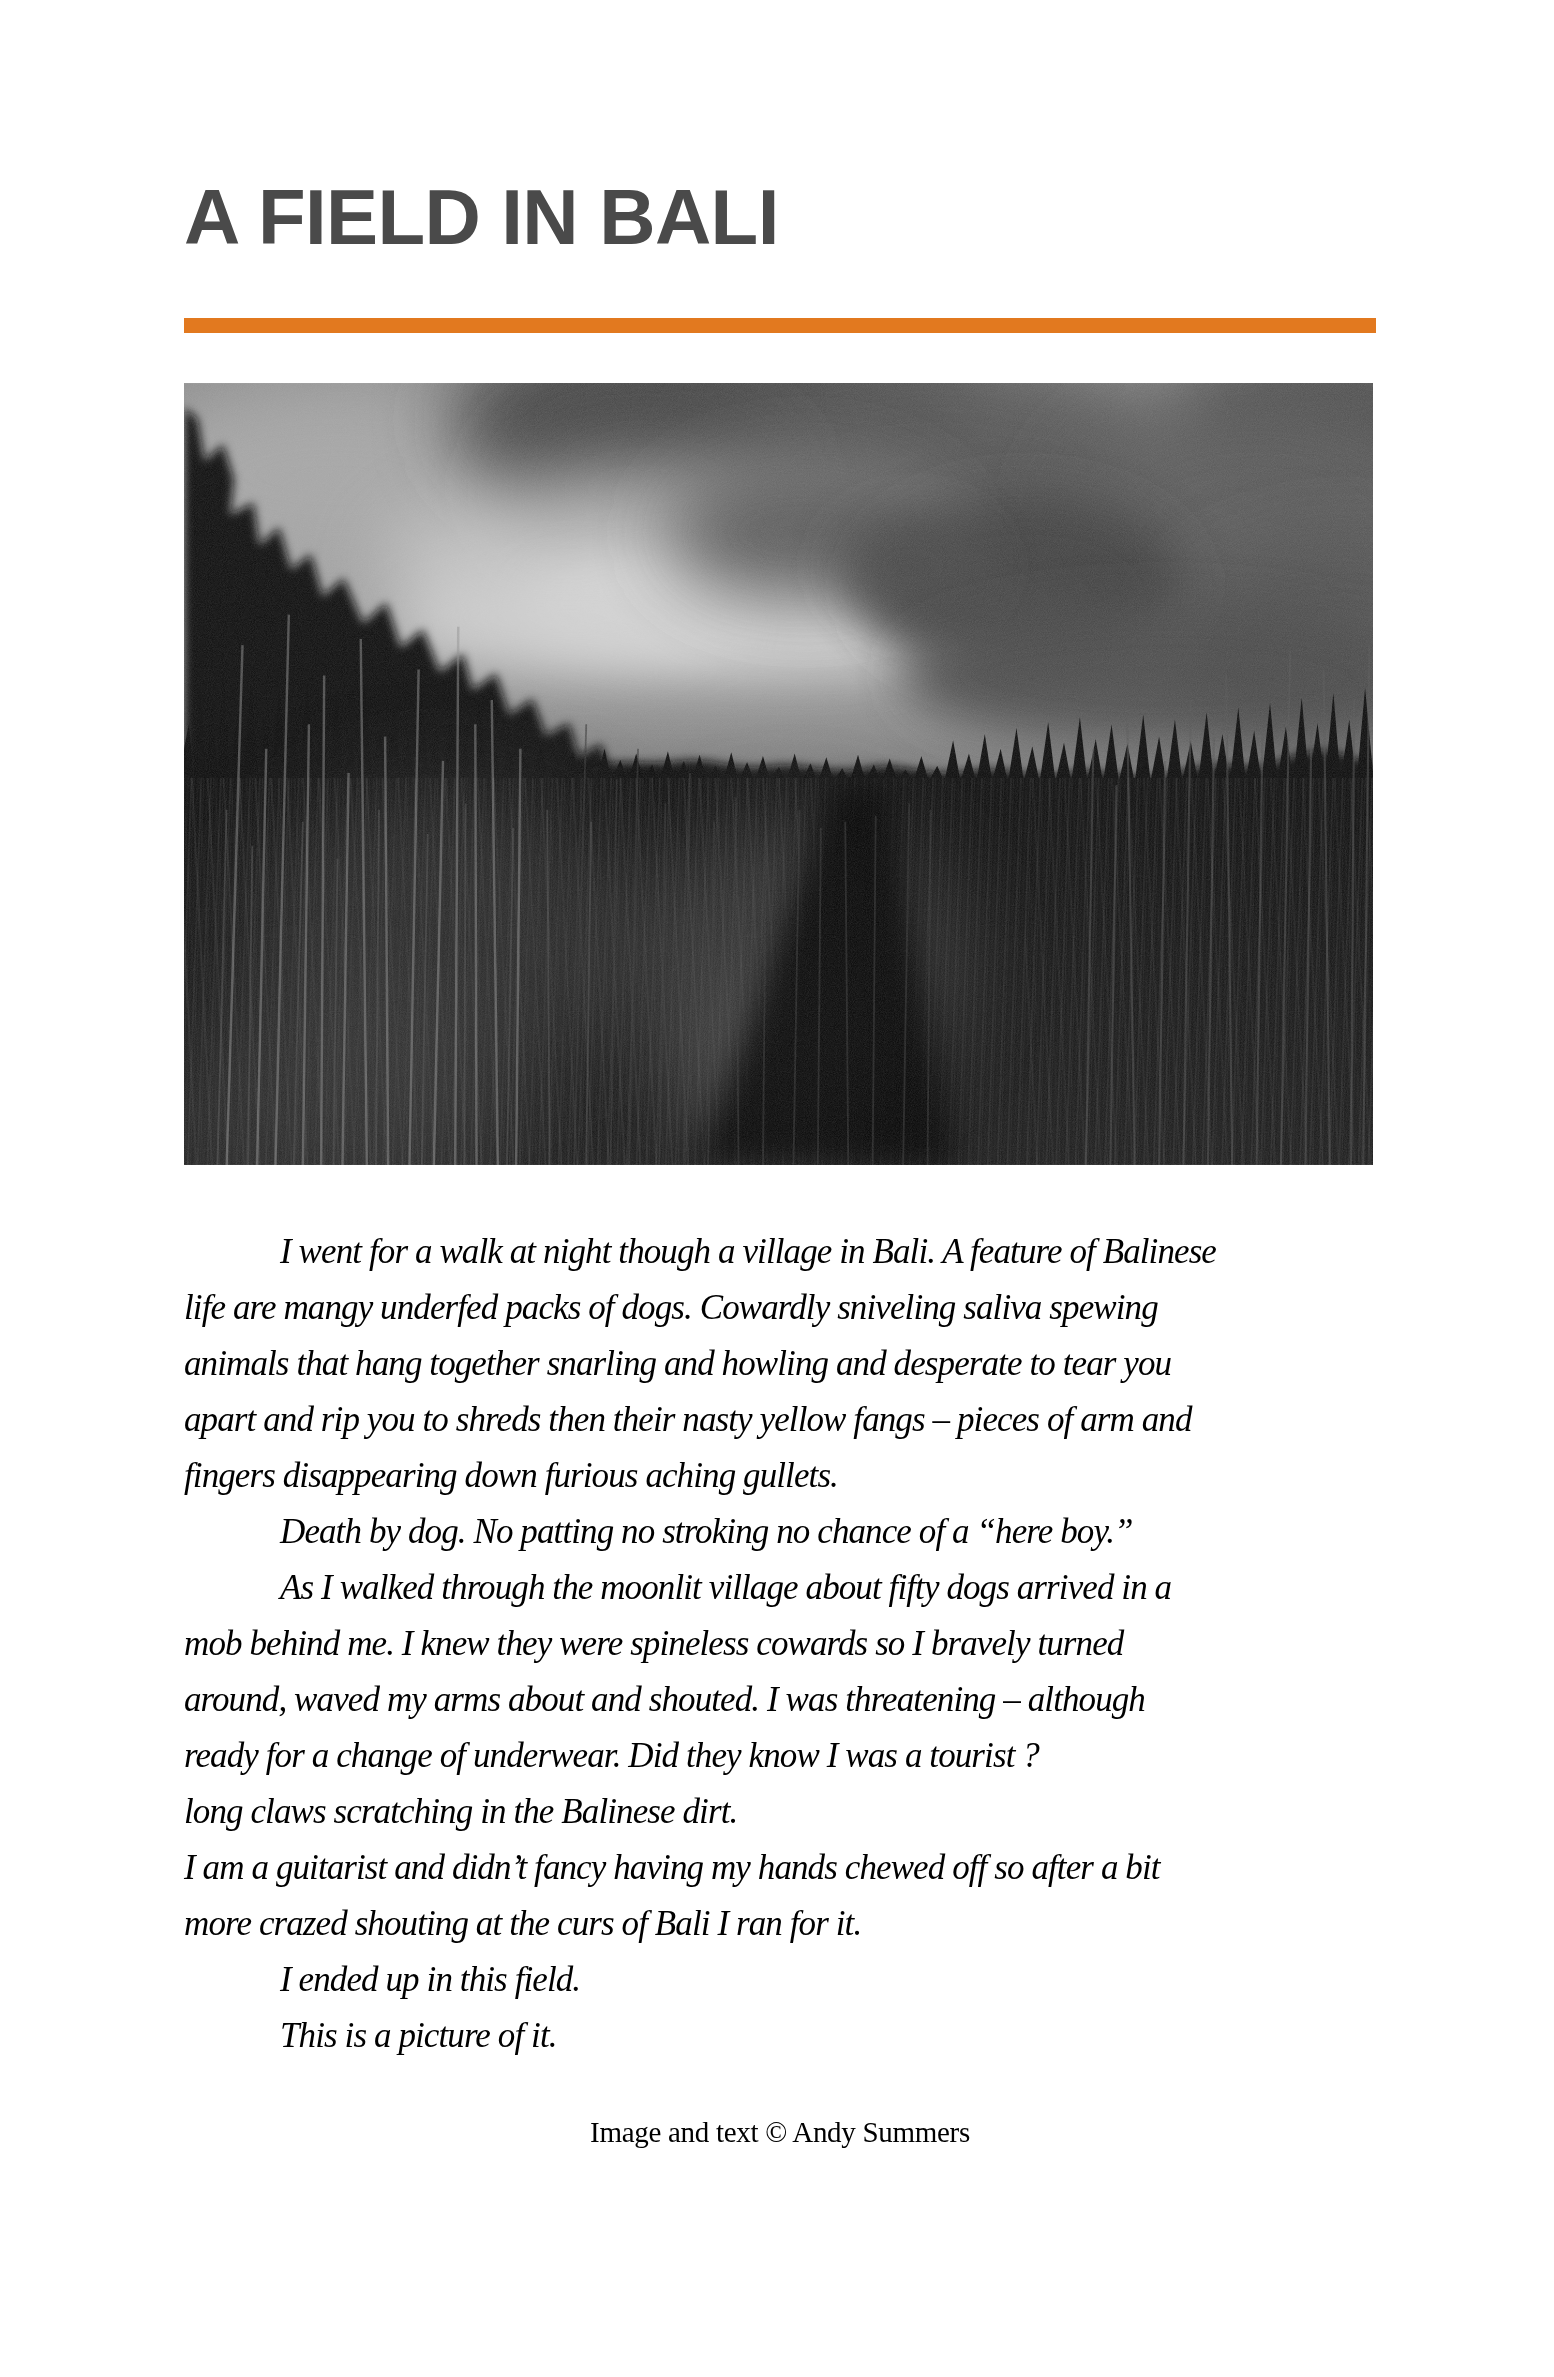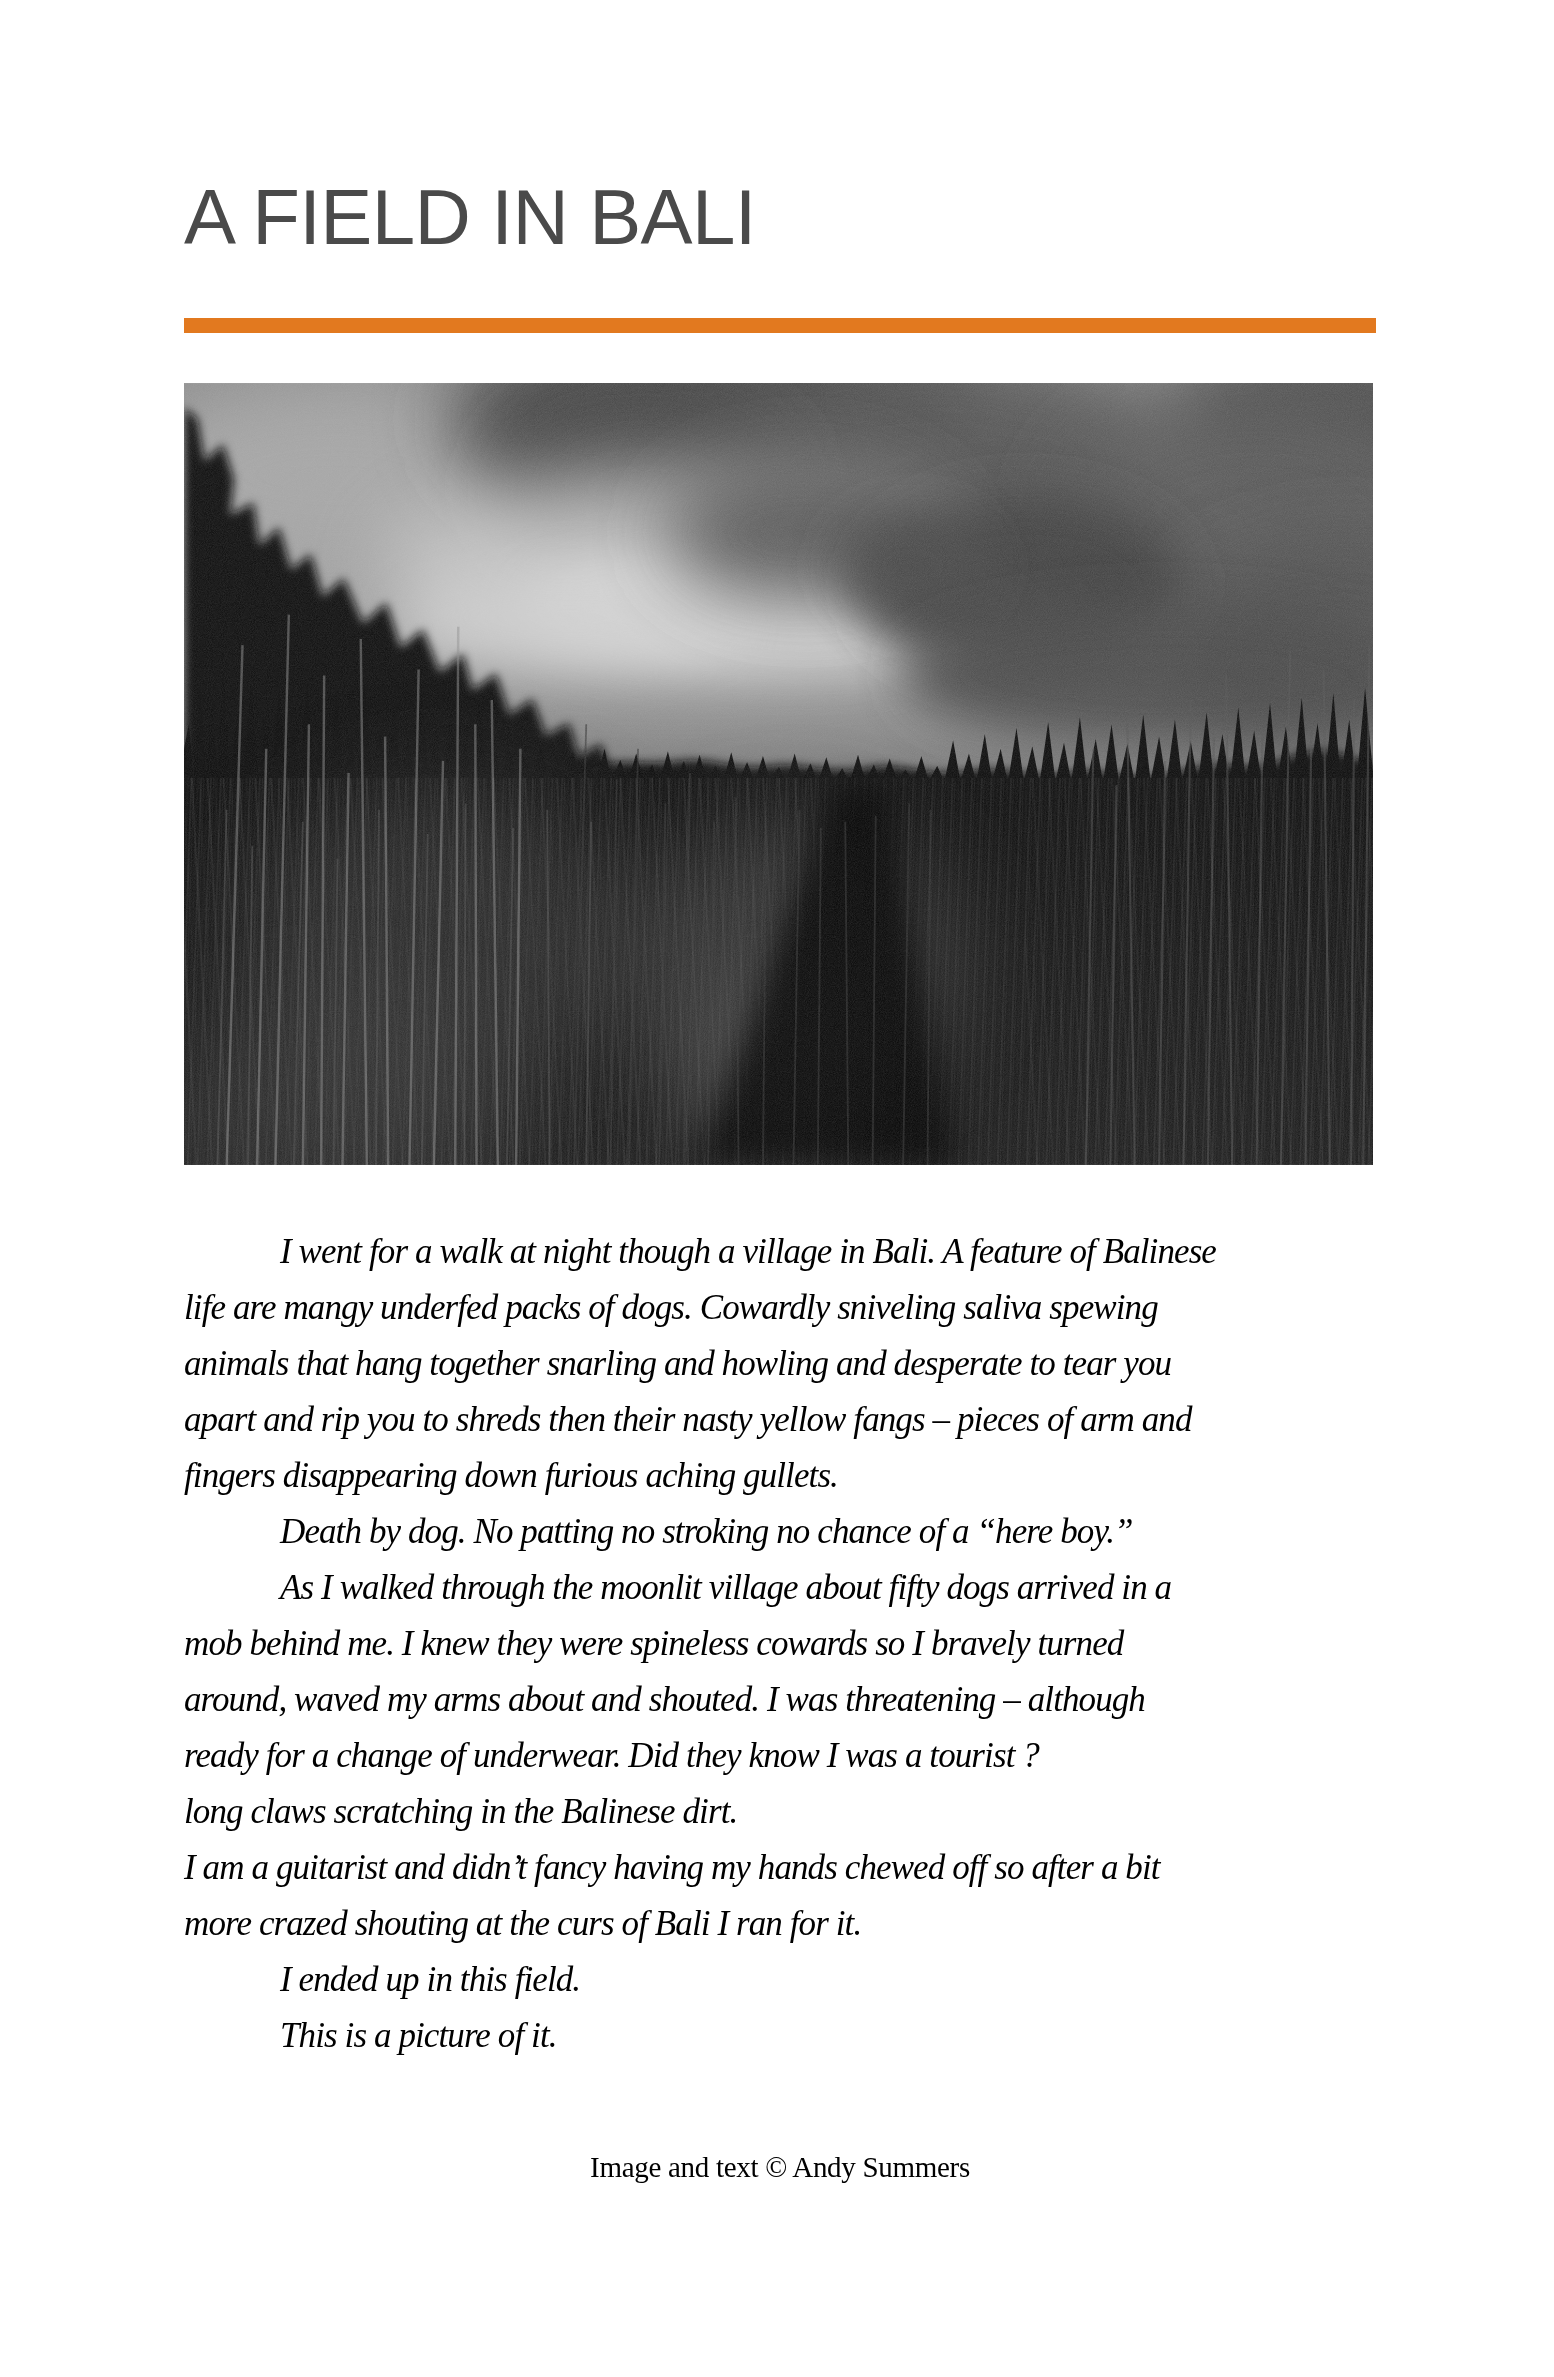--- a/index.html
+++ b/index.html
@@ -3,21 +3,21 @@
 <meta charset="utf-8">
 <style>
   html,body{margin:0;padding:0;background:#ffffff;}
   .page{position:relative;width:1554px;height:2377px;background:#ffffff;overflow:hidden;}
   .doc{position:absolute;left:184px;top:0;width:1192px;}
 
   .title{
     margin:0;
     padding-top:178px;
     font-family:"Liberation Sans",sans-serif;
-    font-weight:normal;
+    font-weight:bold;
     font-size:78px;
     line-height:1;
     letter-spacing:-0.6px;
     color:#4a4a4a;
   }
 
   .divider{
     margin-top:62px;
     height:15.2px;
     width:100%;
@@ -38,21 +38,21 @@
     line-height:56px;
     letter-spacing:-0.9px;
     color:#000000;
     font-style:italic;
   }
   .line{white-space:nowrap;}
   .ind-lg{padding-left:96px;}
   .ind-sm{padding-left:18.3px;}
 
   .credit{
-    margin-top:87px;
+    margin-top:52px;
     text-align:center;
     font-family:"Liberation Serif",serif;
     font-size:29px;
     letter-spacing:-0.3px;
     color:#000000;
   }
 </style>
 </head>
 <body>
 

